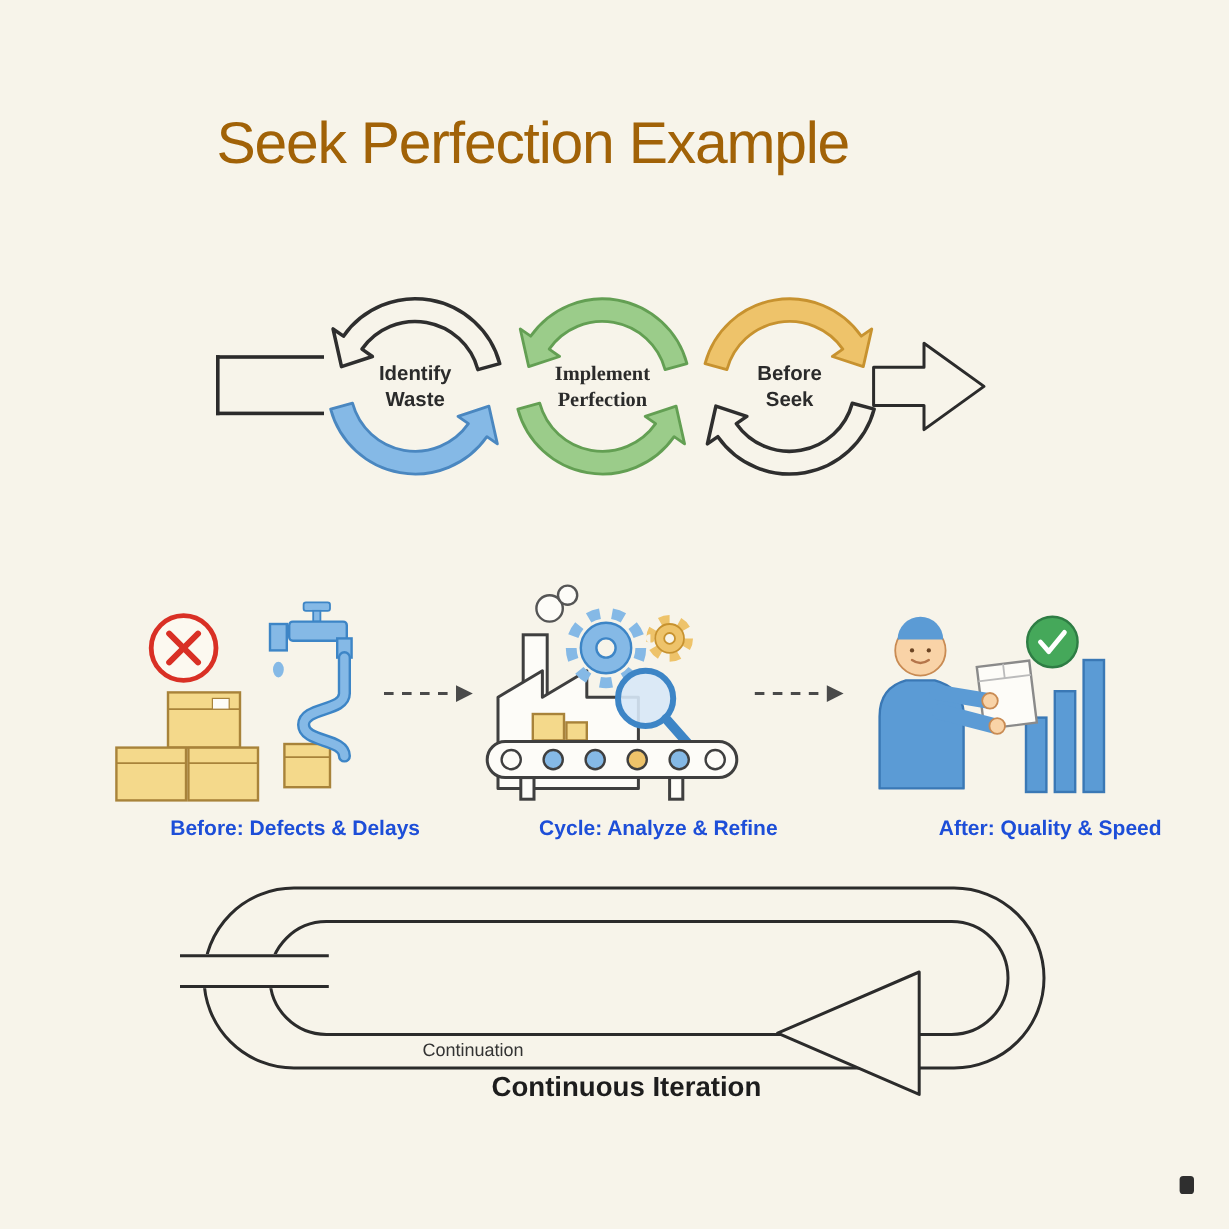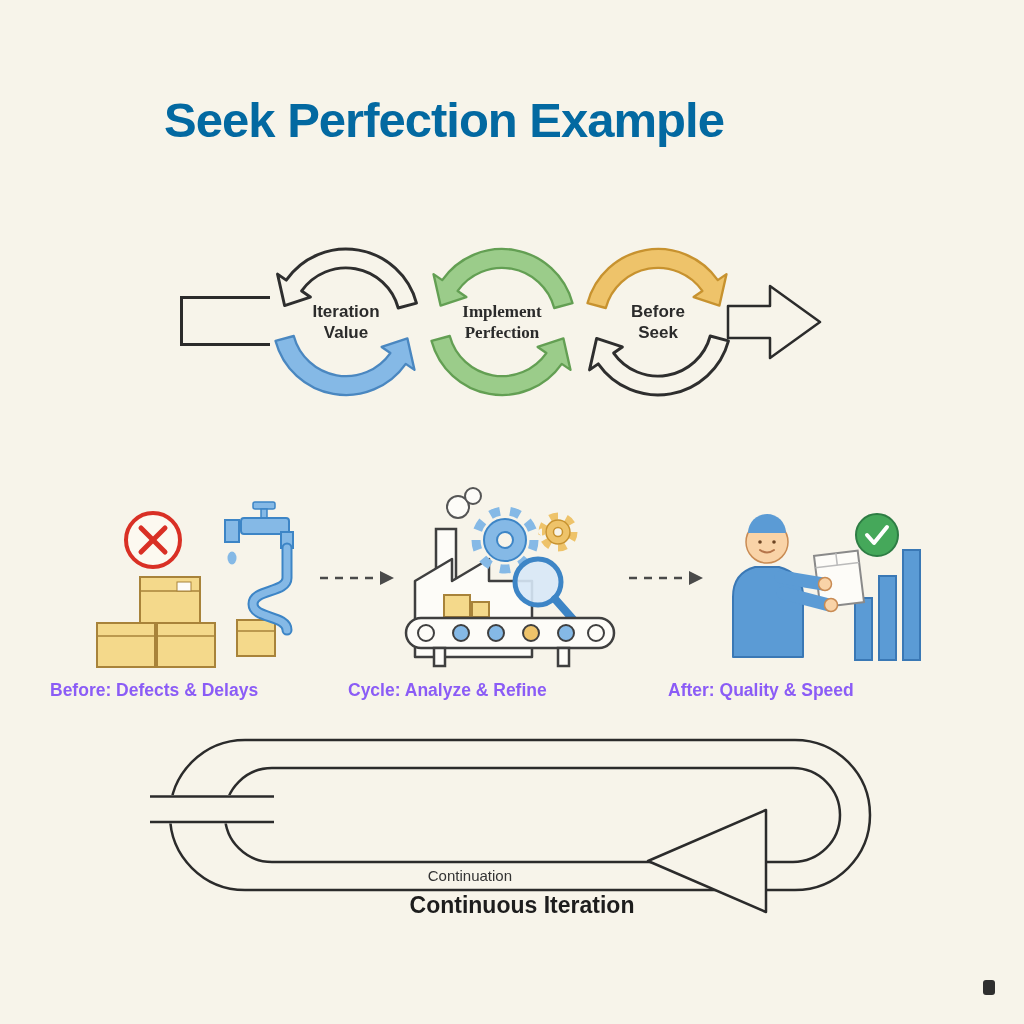--- a/index.html
+++ b/index.html
@@ -7,37 +7,37 @@
   body {
     font-family:"Liberation Sans", sans-serif;
     background:#f7f4ea;
     position:relative;
     overflow:hidden;
     color:#2b2b2b;
   }
   .abs { position:absolute; }
   .title {
     top:92px; left:0; width:888px; text-align:center;
-    font-size:49px; font-weight:700; letter-spacing:-1px; color:#0369a1;
+    font-size:49px; font-weight:400; letter-spacing:-1px; color:#a16207;
   }
   .cycle-label {
     width:150px; text-align:center; font-size:17px; font-weight:700;
     line-height:1.25; color:#2b2b2b; top:301px;
   }
   .entry-rect {
     left:180px; top:296px; width:90px; height:50px;
     border:3px solid #2b2b2b; border-right:none;
   }
   .caption {
-    width:300px; text-align:left; font-size:17.5px; font-weight:700;
-    color:#8b5cf6; top:680px;
+    width:300px; text-align:right; font-size:17.5px; font-weight:700;
+    color:#1d4ed8; top:680px;
   }
   .loop-label {
     left:352px; top:863px; width:160px; height:26px; line-height:26px;
-    text-align:right; font-size:15px; color:#333;
+    text-align:left; font-size:15px; color:#333;
   }
   .loop-caption {
     left:0; top:892px; width:1024px; text-align:center;
     font-size:23px; font-weight:700; color:#1d1d1d;padding-left:20px;
   }
   .corner-mark {
     left:983px; top:980px; width:12px; height:15px;
     background:#2f2f2f; border-radius:3px;
   }
 </style>
@@ -46,22 +46,22 @@
 
 <div class="abs title">Seek Perfection Example</div>
 
 <div class="abs entry-rect"></div>
 
 <svg class="abs" style="left:246px; top:222px;" width="200" height="200" viewBox="0 0 170 170">
   <path d="M144.9 68.9 A62 62 0 0 0 34.2 49.4 L26.8 44.3 L32.8 71 L54.7 63.8 L47.3 58.6 A46 46 0 0 1 129.4 73.1 Z" fill="#f7f4ea" stroke="#2e2e2e" stroke-width="2.5" stroke-linejoin="round"></path>
   <path d="M25.1 101.1 A62 62 0 0 0 135.8 120.6 L143.2 125.7 L137.2 99 L115.3 106.2 L122.7 111.4 A46 46 0 0 1 40.6 96.9 Z" fill="#85b9e6" stroke="#4a87c0" stroke-width="2" stroke-linejoin="round"></path>
 </svg>
 <div class="abs cycle-label" style="left:271px;">
-  <div>Iteration</div>
-  <div>Value</div>
+  <div>Identify</div>
+  <div>Waste</div>
 </div>
 
 <svg class="abs" style="left:402px; top:222px;" width="200" height="200" viewBox="0 0 170 170">
   <path d="M144.9 68.9 A62 62 0 0 0 34.2 49.4 L26.8 44.3 L32.8 71 L54.7 63.8 L47.3 58.6 A46 46 0 0 1 129.4 73.1 Z" fill="#9bcc8a" stroke="#639f53" stroke-width="2" stroke-linejoin="round"></path>
   <path d="M25.1 101.1 A62 62 0 0 0 135.8 120.6 L143.2 125.7 L137.2 99 L115.3 106.2 L122.7 111.4 A46 46 0 0 1 40.6 96.9 Z" fill="#9bcc8a" stroke="#639f53" stroke-width="2" stroke-linejoin="round"></path>
 </svg>
 <div class="abs cycle-label" style="left:427px;font-family:Liberation Serif, serif;">
   <div>Implement</div>
   <div>Perfection</div>
 </div>

